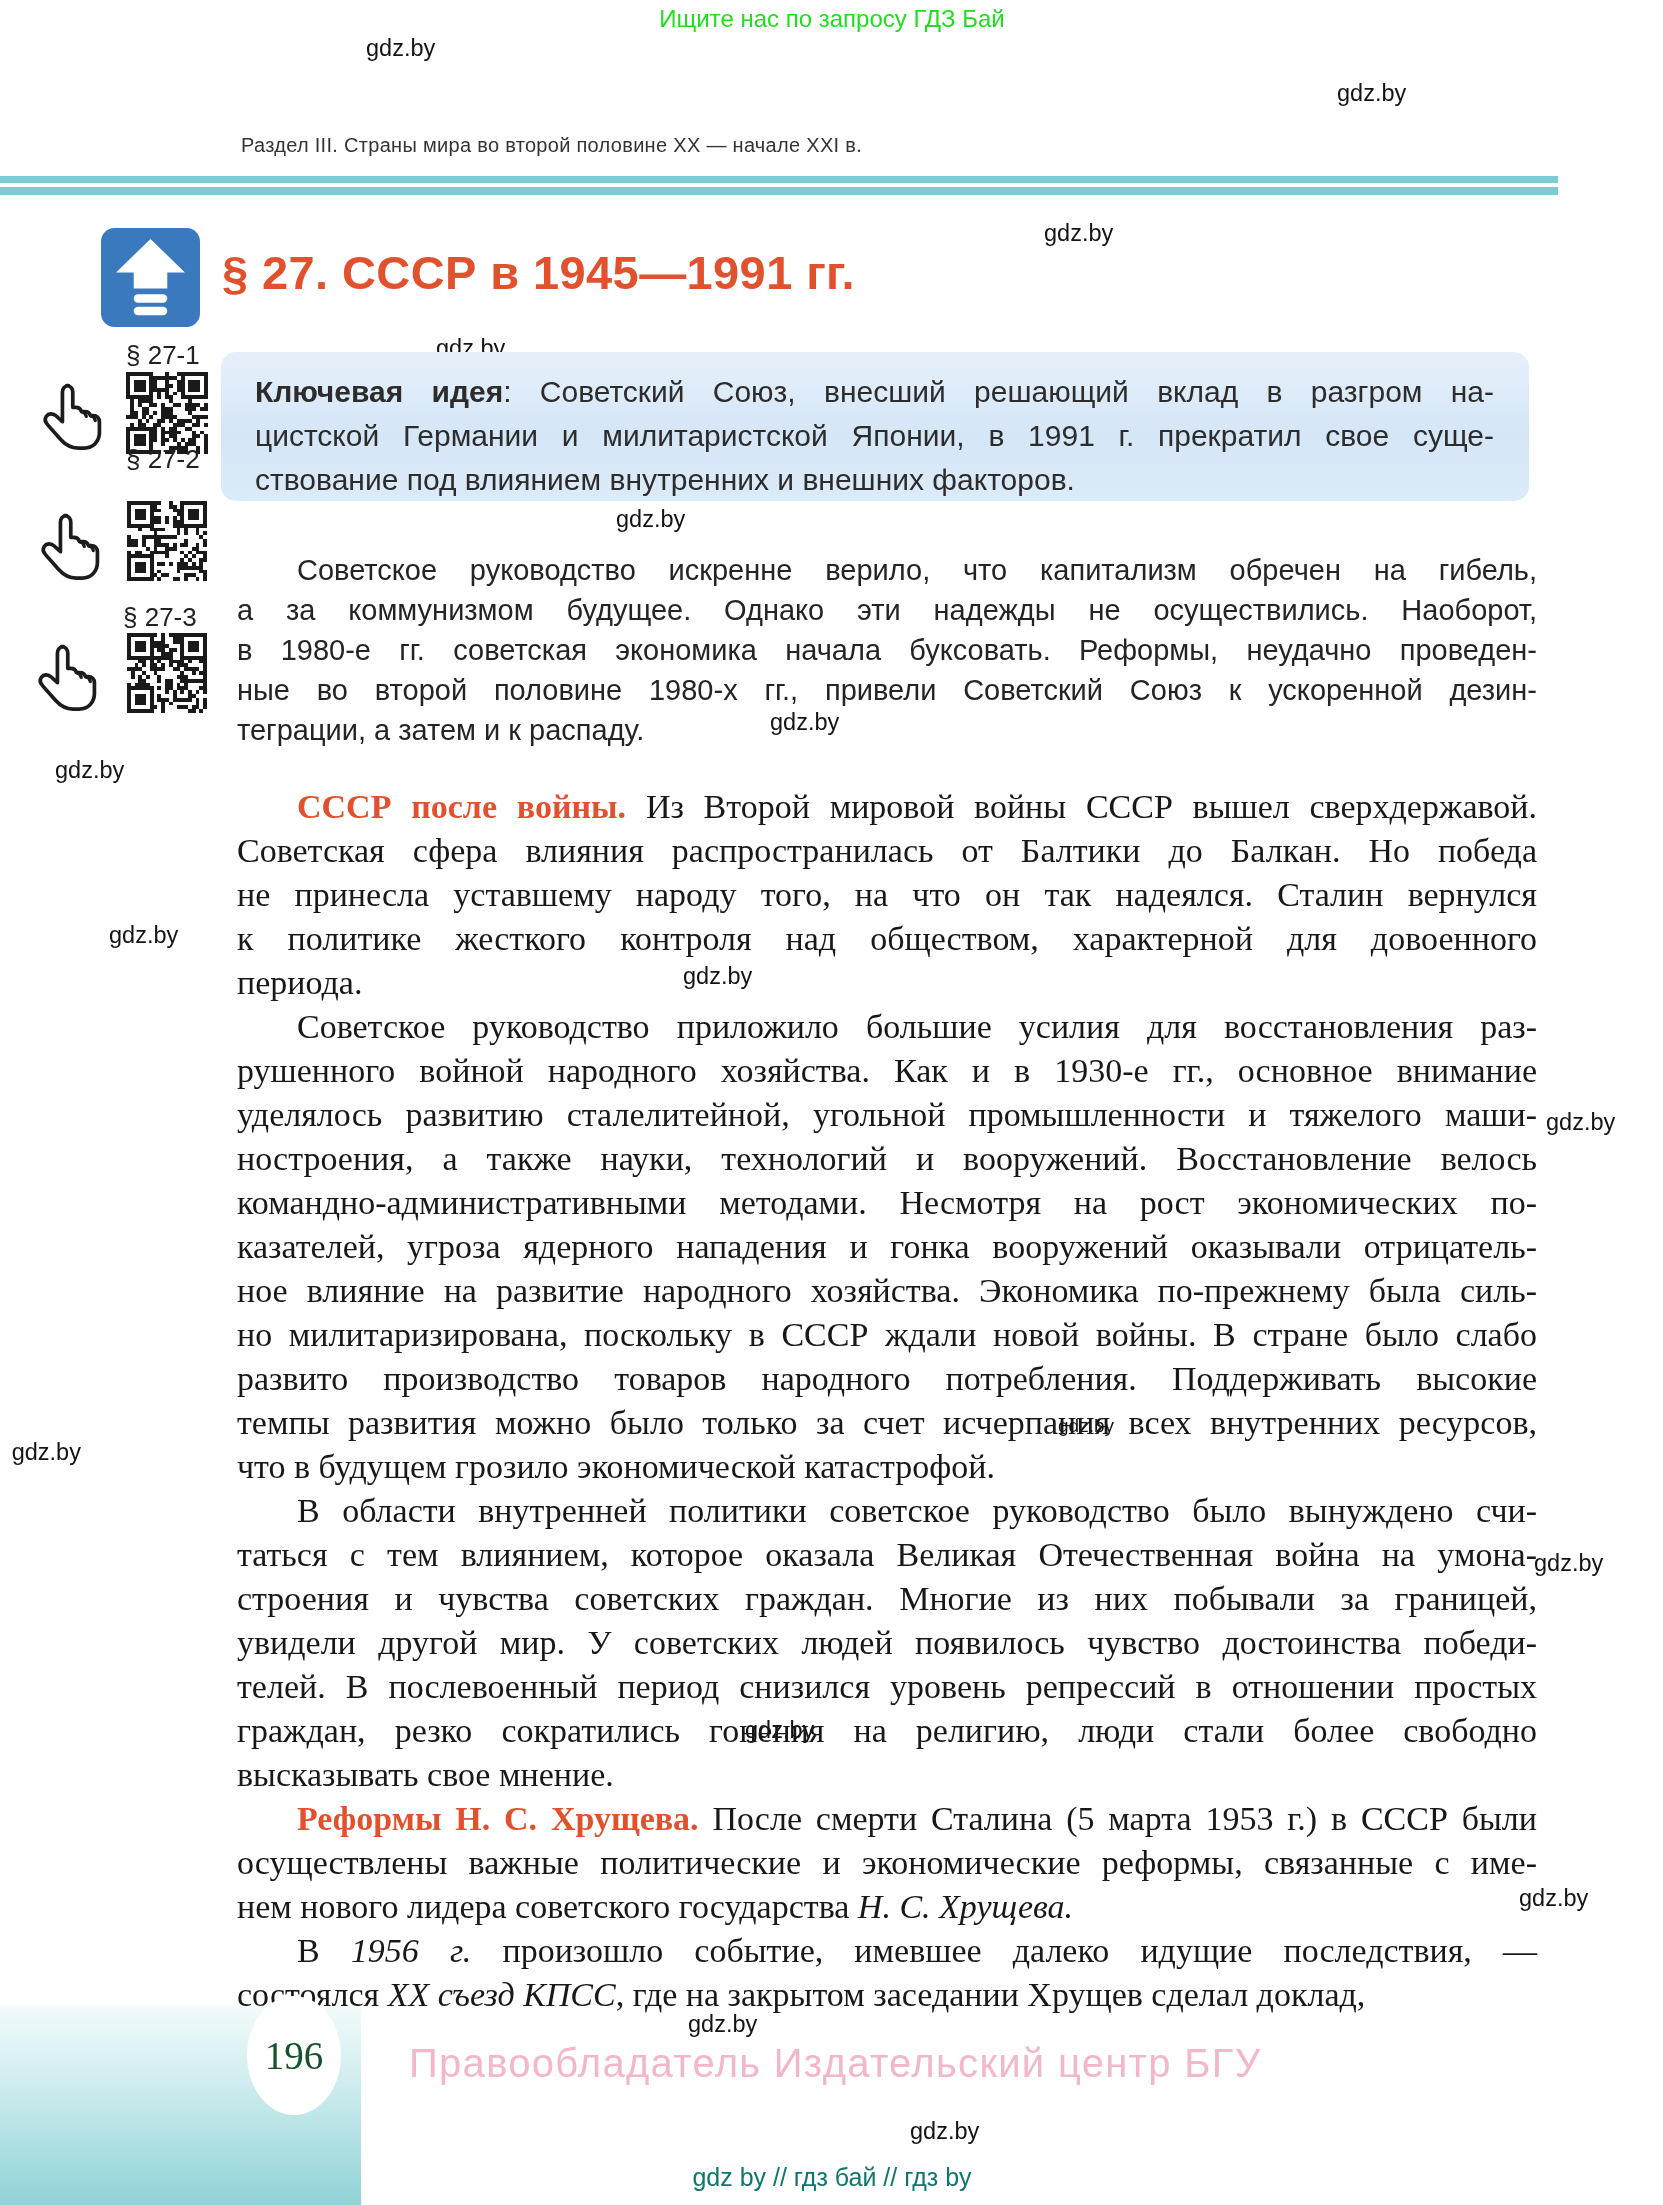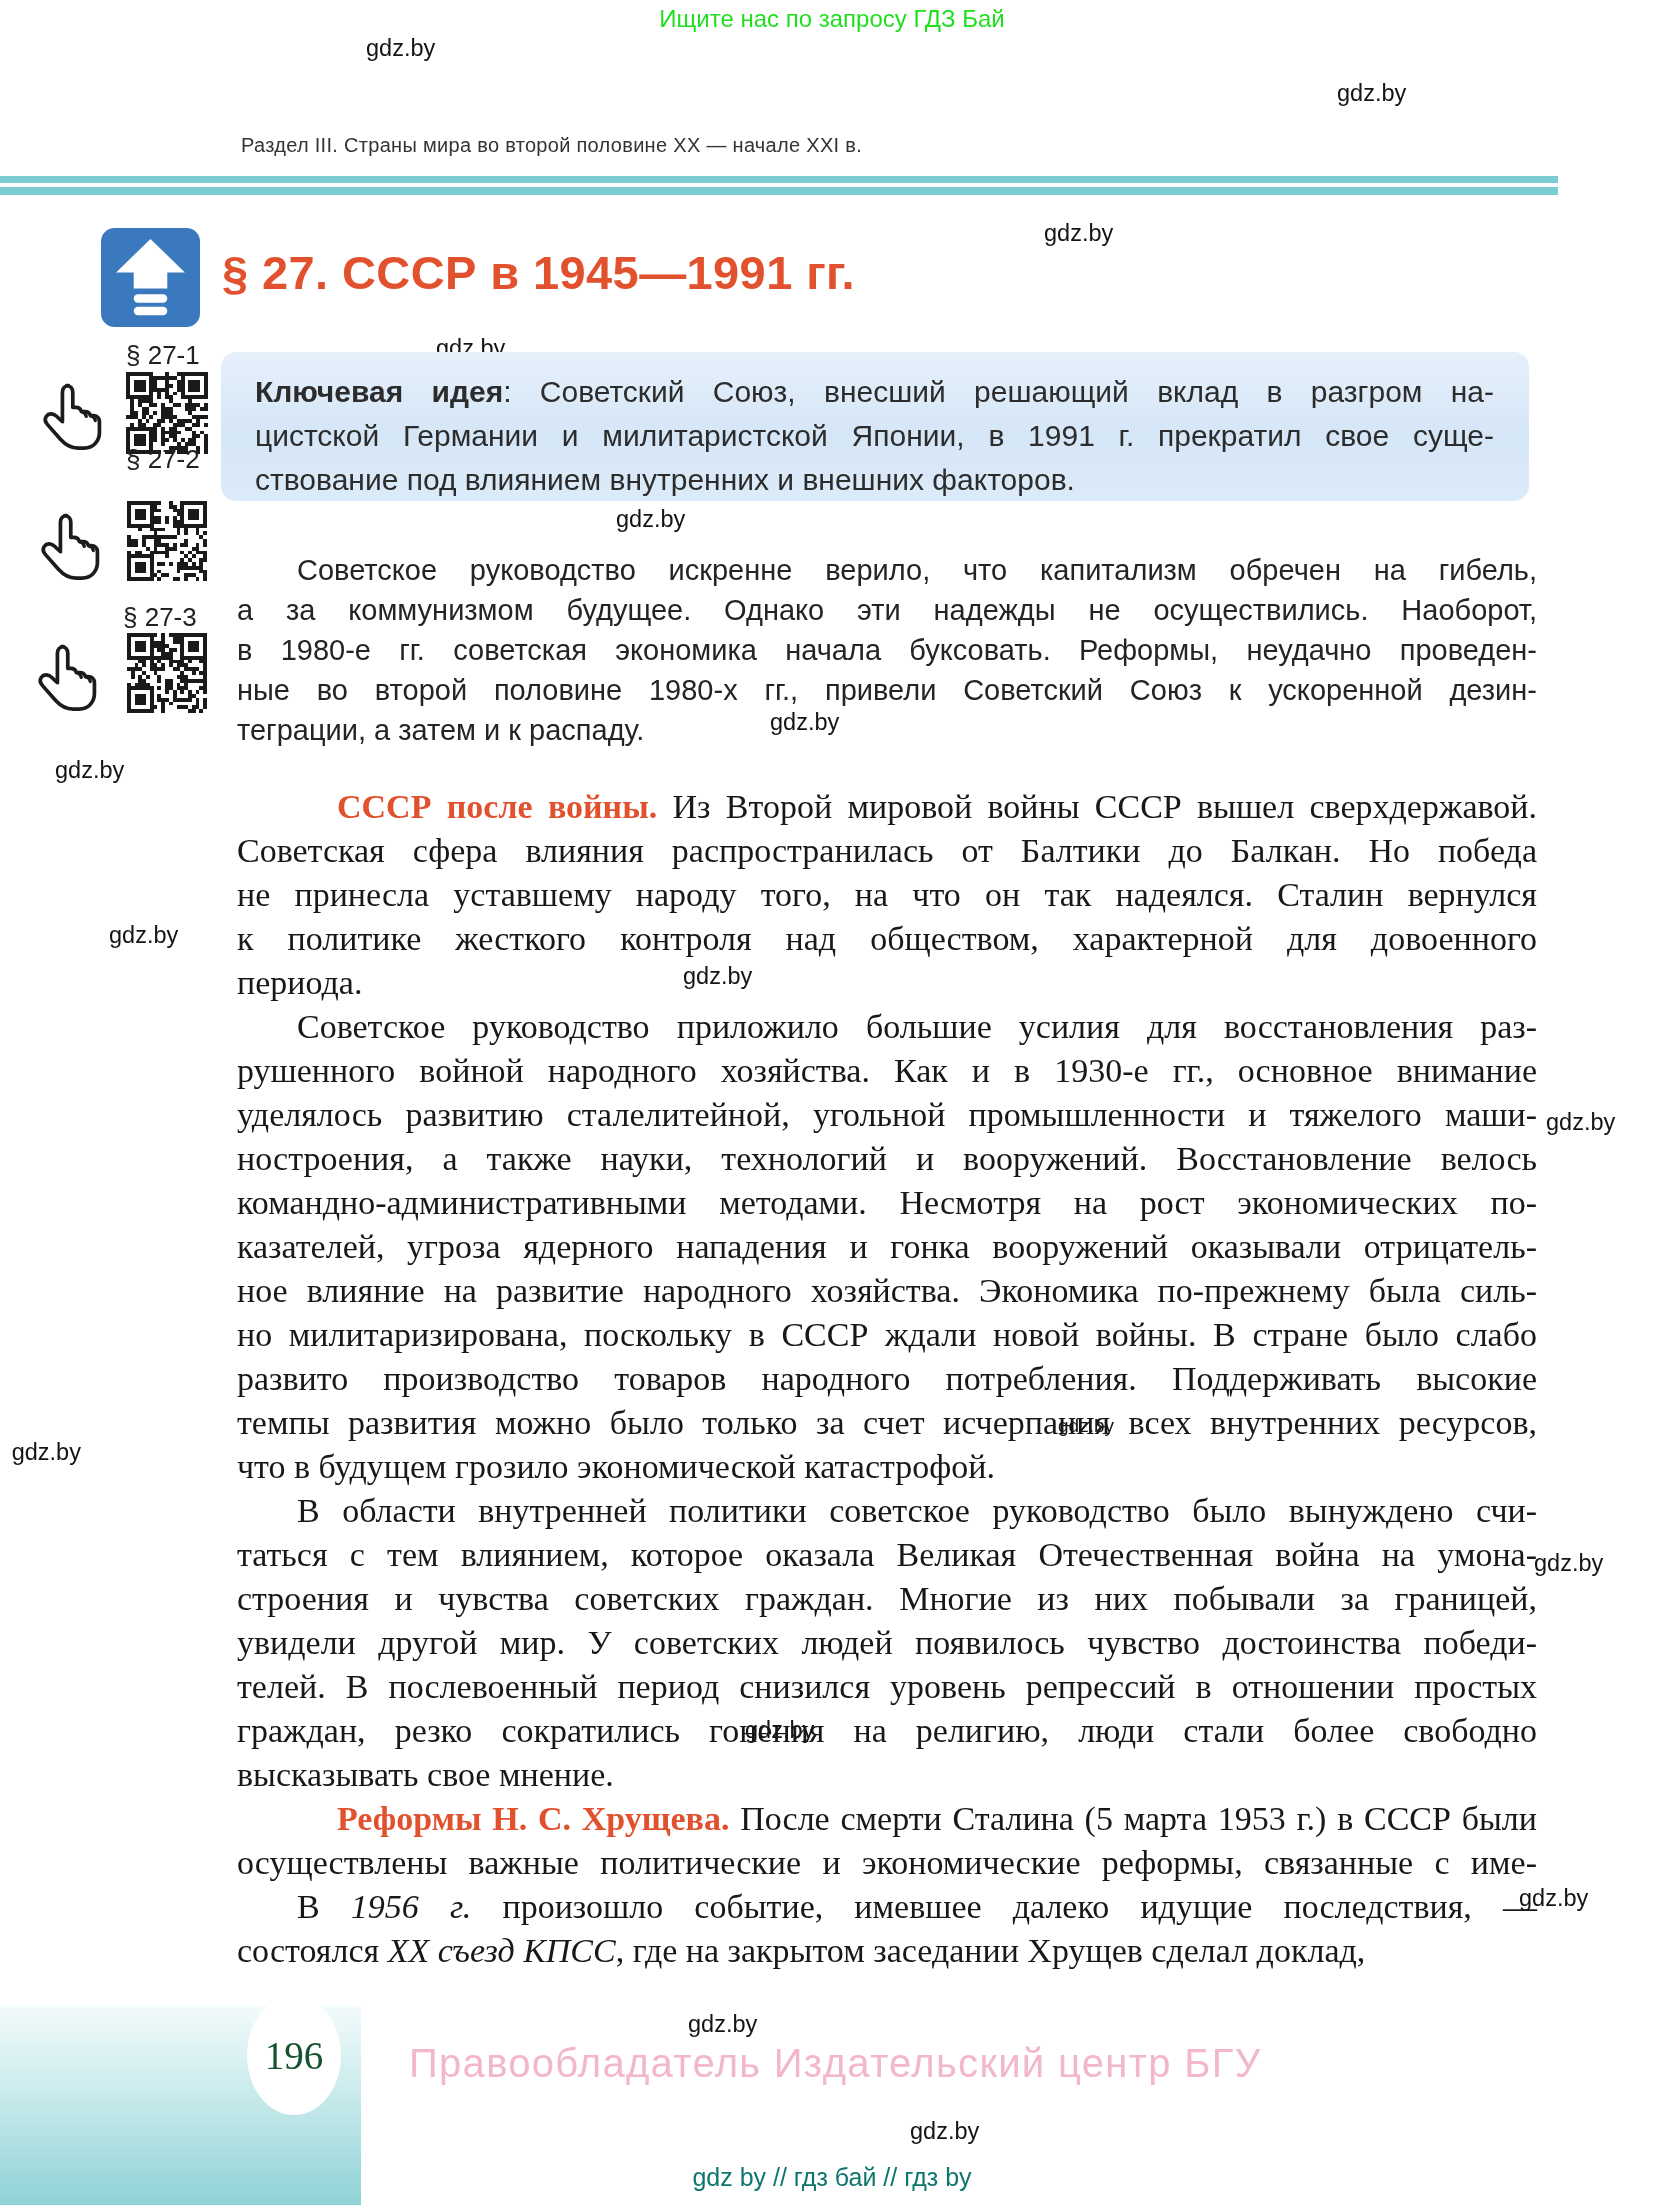--- a/index.html
+++ b/index.html
@@ -19,21 +19,21 @@
   .hand-icon{position:absolute;width:74px;height:79px;}
   #key-box{position:absolute;left:221px;top:352px;width:1308px;height:149px;border-radius:15px;
            background:linear-gradient(180deg,#e6f0fb 0%,#d5e6f7 55%,#dcebf9 100%);}
   #key-box-text{position:absolute;left:34px;top:18.4px;width:1239px;font-size:30px;line-height:44px;color:#2c2c2c;}
   #intro-para{position:absolute;left:237px;top:550px;width:1300px;font-size:29px;line-height:40px;color:#242424;}
   #body-text{position:absolute;left:237px;top:785px;width:1300px;font-family:"Liberation Serif",serif;
              font-size:34px;line-height:44px;color:#181818;}
   .tline{min-height:1em;}
   .just{text-align:justify;text-align-last:justify;}
   .ind{text-indent:60px;}
-  .runin{color:#e2512e;font-weight:bold;margin-left:40px;}
+  .runin{color:#e2512e;font-weight:bold;}
   .it{font-style:italic;}
   .b{font-weight:bold;}
   #teal-block{position:absolute;left:0;top:2006px;width:361px;height:200px;
               background:linear-gradient(180deg,#f3fbfb 0%,#c8eaec 45%,#8fd2d6 100%);}
   #page-num-ellipse{position:absolute;left:247px;top:1996px;width:94px;height:119px;background:#fff;
                     border-radius:50%;display:flex;align-items:center;justify-content:center;
                     font-family:"Liberation Serif",serif;font-size:39px;color:#14532d;}
   #publisher{position:absolute;left:409px;top:2041px;font-size:40px;color:#f2b7ca;letter-spacing:1.3px;}
   #footer-links{position:absolute;left:0;top:2163px;width:100%;text-align:center;font-size:25px;color:#0f766e;}
 </style>
@@ -590,20 +590,21 @@
     <div class="tline"><span>что в будущем грозило экономической катастрофой.</span></div>
     <div class="tline just ind"><span>В области внутренней политики советское руководство было вынуждено счи-</span></div>
     <div class="tline just"><span>таться с тем влиянием, которое оказала Великая Отечественная война на умона-</span></div>
     <div class="tline just"><span>строения и чувства советских граждан. Многие из них побывали за границей,</span></div>
     <div class="tline just"><span>увидели другой мир. У советских людей появилось чувство достоинства победи-</span></div>
     <div class="tline just"><span>телей. В послевоенный период снизился уровень репрессий в отношении простых</span></div>
     <div class="tline just"><span>граждан, резко сократились гонения на религию, люди стали более свободно</span></div>
     <div class="tline"><span>высказывать свое мнение.</span></div>
     <div class="tline just ind"><span class="runin">Реформы Н. С. Хрущева. </span><span>После смерти Сталина (5 марта 1953 г.) в СССР были</span></div>
     <div class="tline just"><span>осуществлены важные политические и экономические реформы, связанные с име-</span></div>
+    <div class="tline"><span>нем нового лидера советского государства </span><span class="it">Н. С. Хрущева.</span></div>
     <div class="tline just ind"><span>В </span><span class="it">1956 г.</span><span> произошло событие, имевшее далеко идущие последствия, —</span></div>
     <div class="tline"><span>состоялся </span><span class="it">XX съезд КПСС</span><span>, где на закрытом заседании Хрущев сделал доклад,</span></div>
   </div>
 
 <div id="teal-block"></div>
 <div id="page-num-ellipse">196</div>
 <div id="publisher">Правообладатель Издательский центр БГУ</div>
 <div id="footer-links">gdz by  //  гдз бай  //  гдз by</div>
 
 

